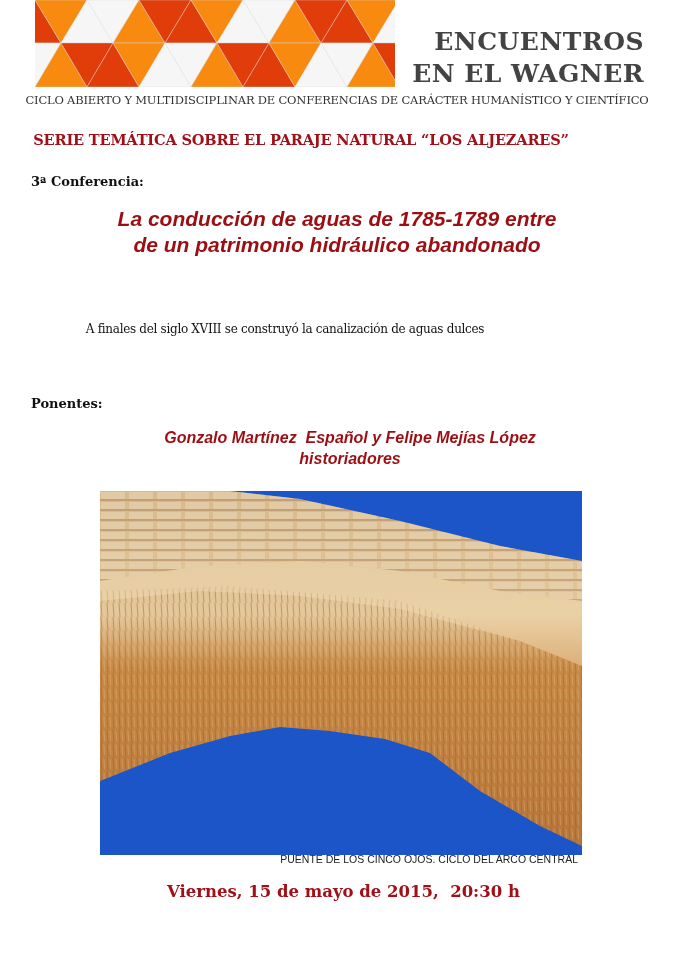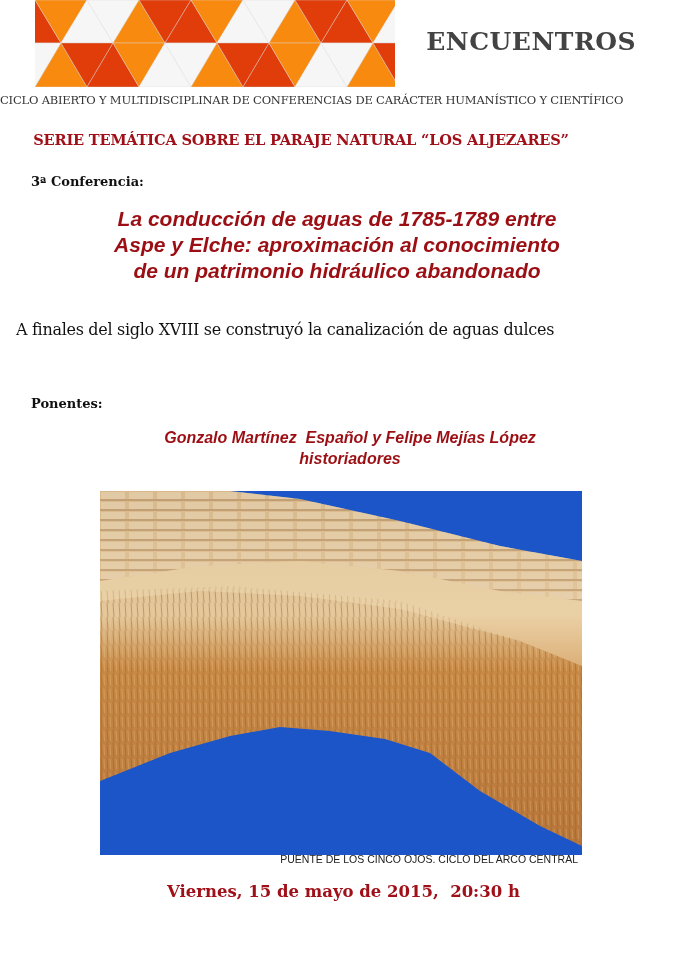--- a/index.html
+++ b/index.html
@@ -1,25 +1,25 @@
 <!DOCTYPE html>
 <html><head>
 <meta charset="utf-8">
 <style>
   html, body { margin: 0; padding: 0; background: #ffffff; }
   body { width: 674px; height: 960px; position: relative; overflow: hidden; }
   .abs { position: absolute; }
   .banner { left: 0; top: 0; width: 674px; height: 88px; }
   .brand {
-    position: absolute; right: 38px; top: 26px; text-align: right;
+    position: absolute; right: 30px; top: 26px; text-align: right;
     font-family: "DejaVu Serif", serif; font-weight: bold; color: #434343;
     font-size: 25px; line-height: 32px; letter-spacing: 0.5px;
   }
   .cycle {
-    left: 0; width: 574px; top: 93px; text-align: center;
+    left: 0; width: 674px; top: 93px; text-align: center;
     font-family: "DejaVu Serif", serif; font-size: 11.5px; color: #333;
     letter-spacing: -0.2px; white-space: nowrap;
   }
   .series {
     left: 0; width: 602px; top: 131px; text-align: center;
     font-family: "DejaVu Serif", serif; font-weight: bold; font-size: 14.6px;
     color: #a01018; white-space: nowrap; letter-spacing: -0.2px;
   }
   .label-black {
     font-family: "DejaVu Serif", serif; font-weight: bold; font-size: 13px;
@@ -27,21 +27,21 @@
   }
   .conf-label { left: 31px; top: 174px; }
   .title {
     left: 0; width: 674px; top: 206px; text-align: center;
     font-family: "Liberation Sans", sans-serif; font-style: italic; font-weight: bold;
     font-size: 21px; line-height: 26px; color: #9b0f14;
   }
   .title div { white-space: nowrap; }
   .desc {
     left: 0; width: 570px; top: 319px; text-align: center;
-    font-family: "DejaVu Serif", serif; font-size: 16px; line-height: 21px;
+    font-family: "DejaVu Serif", serif; font-size: 12px; line-height: 21px;
     color: #111; letter-spacing: -0.3px;
   }
   .desc div { white-space: nowrap; }
   .ponentes-label { left: 31px; top: 396px; }
   .speakers {
     left: 0; width: 700px; top: 427px; text-align: center;
     font-family: "Liberation Sans", sans-serif; font-style: italic; font-weight: bold;
     font-size: 16px; line-height: 21px; color: #9b0f14;
   }
   .photo { left: 100px; top: 491px; width: 482px; height: 364px; overflow: hidden; }
@@ -94,31 +94,31 @@
     <polygon points="269,43 321,43 295,87" fill="#f98a10"></polygon>
     <polygon points="295,87 321,43 347,87" fill="#f6f6f6"></polygon>
     <polygon points="321,43 373,43 347,87" fill="#f6f6f6"></polygon>
     <polygon points="347,87 373,43 399,87" fill="#f98a10"></polygon>
     <polygon points="373,43 425,43 399,87" fill="#e03d0a"></polygon>
   </g>
 </svg>
 
 <div class="brand">
   <div>ENCUENTROS</div>
+  <div>EN EL WAGNER</div>
 </div>
 
 <div class="abs cycle">CICLO ABIERTO Y MULTIDISCIPLINAR DE CONFERENCIAS DE CARÁCTER HUMANÍSTICO Y CIENTÍFICO</div>
 
 <div class="abs series">SERIE TEMÁTICA SOBRE EL PARAJE NATURAL “LOS ALJEZARES”</div>
 
 <div class="abs label-black conf-label">3ª Conferencia:</div>
 
 <div class="abs title">
   <div>La conducción de aguas de 1785-1789 entre</div>
-  <div>Aspe y Elche: aproximación al conocimiento</div>
   <div>de un patrimonio hidráulico abandonado</div>
 </div>
 
 <div class="abs desc">
   <div>A finales del siglo XVIII se construyó la canalización de aguas dulces</div>
 </div>
 
 <div class="abs label-black ponentes-label">Ponentes:</div>
 
 <div class="abs speakers">

